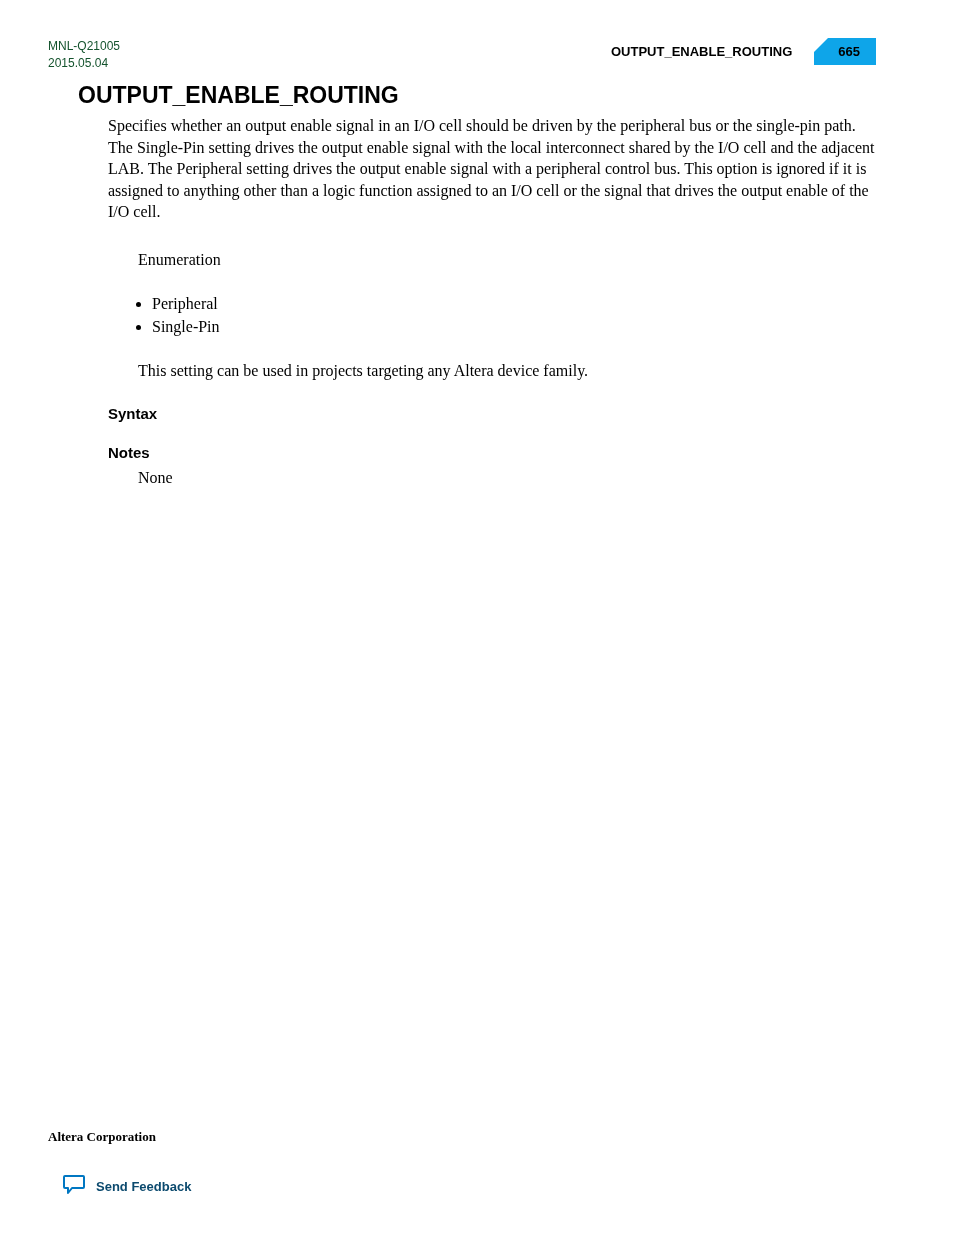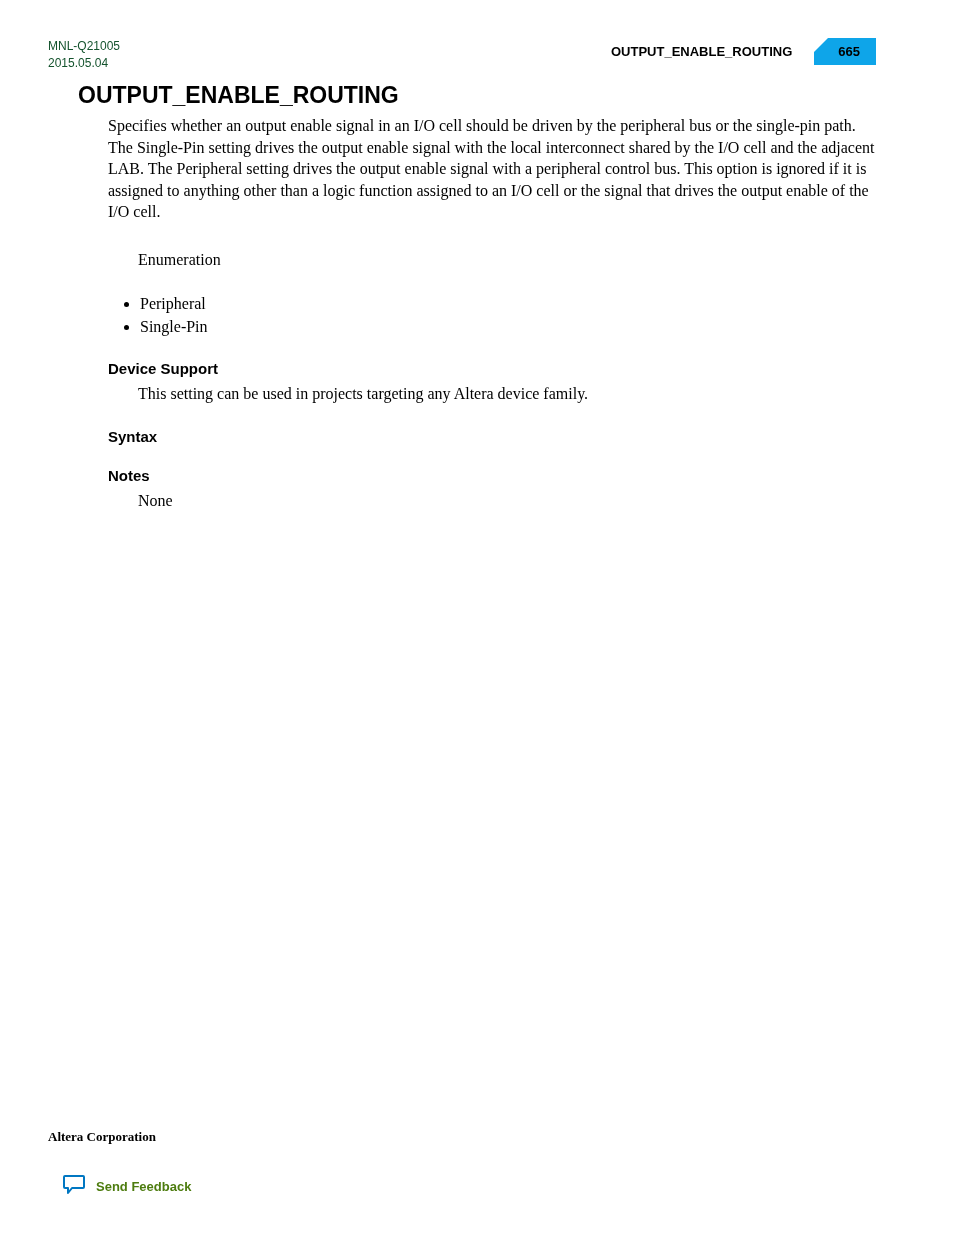--- a/index.html
+++ b/index.html
@@ -83,21 +83,21 @@
     font-size: 15px;
     font-weight: bold;
     margin-bottom: 6px;
   }
   .section-body {
     font-size: 16px;
     margin-left: 30px;
     line-height: 1.4;
   }
   .section ul {
-    margin-left: 32px;
+    margin-left: 44px;
     font-size: 16px;
     line-height: 1.4;
   }
   .section ul li {
     margin-bottom: 0;
   }
   .footer {
     position: absolute;
     bottom: 90px;
     left: 48px;
@@ -140,21 +140,21 @@
     width: 24px;
     height: 22px;
     stroke: #0077c2;
     fill: none;
     stroke-width: 2;
   }
   .feedback-text {
     font-family: Arial, sans-serif;
     font-size: 13px;
     font-weight: bold;
-    color: #4d7c0f;
+    color: #0c4a6e;
   }
 </style>
 </head>
 <body>
 
 <div class="header">
   <div class="header-left">
     <div>MNL-Q21005</div>
     <div>2015.05.04</div>
   </div>
@@ -173,21 +173,20 @@
   </div>
 
   <div class="section">
     <ul>
       <li>Peripheral</li>
       <li>Single-Pin</li>
     </ul>
   </div>
 
   <div class="section">
-    <div class="section-title">Device Support</div>
     <div class="section-body">This setting can be used in projects targeting any Altera device family.</div>
   </div>
 
   <div class="section">
     <div class="section-title">Syntax</div>
   </div>
 
   <div class="section">
     <div class="section-title">Notes</div>
     <div class="section-body">None</div>

